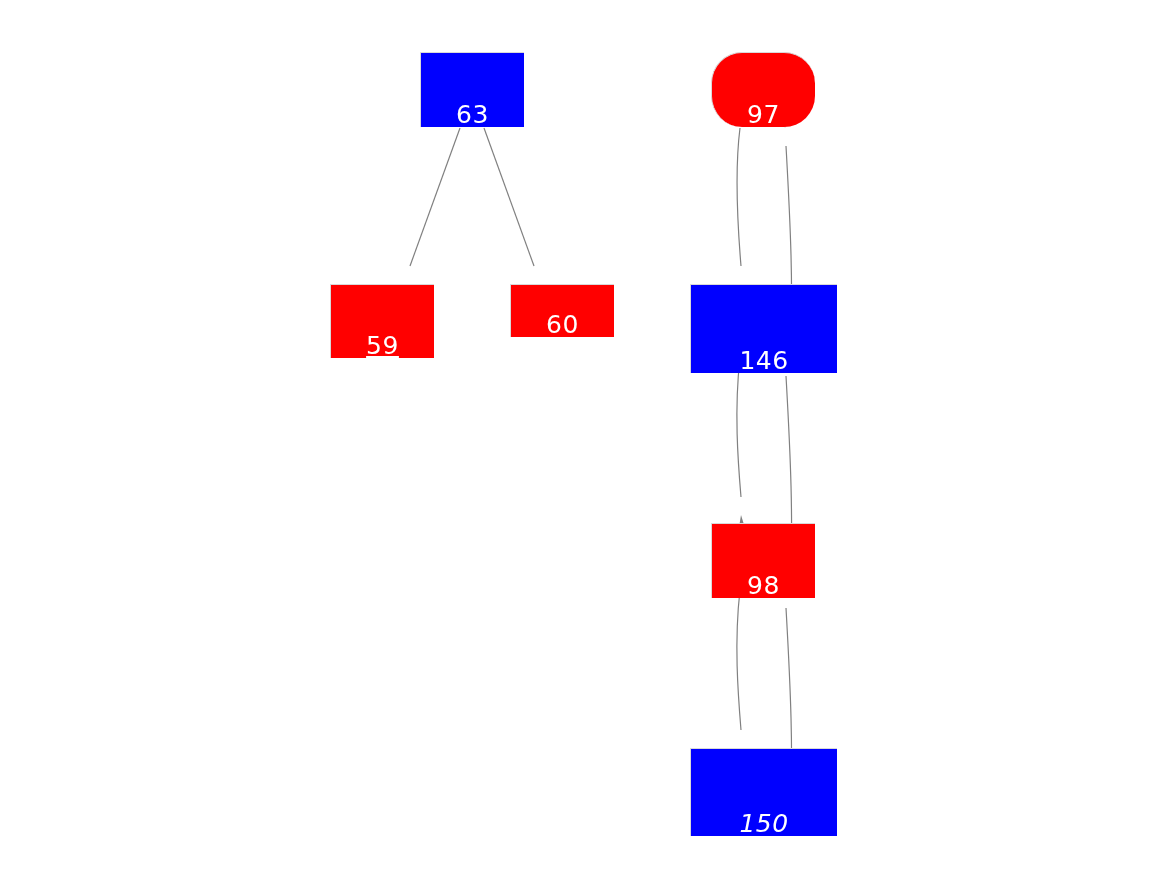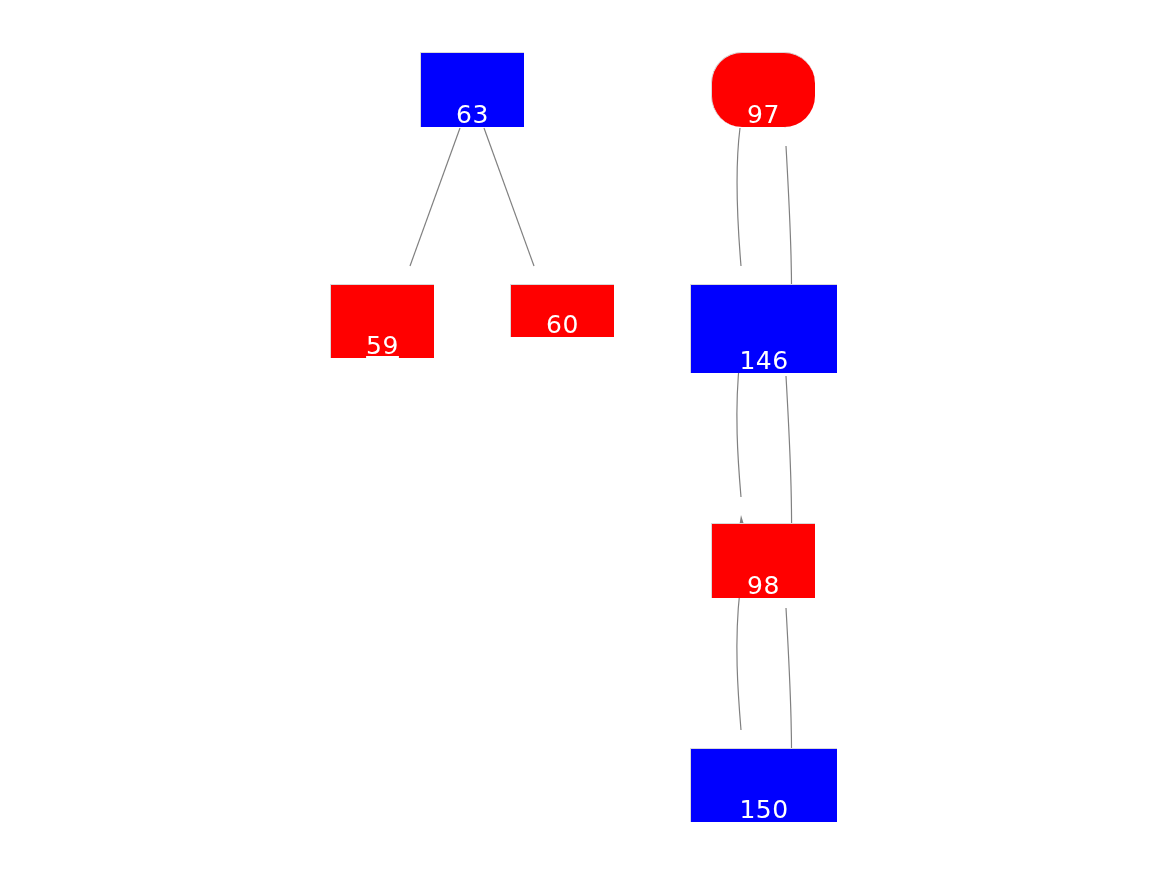--- a/index.html
+++ b/index.html
@@ -91,17 +91,17 @@
       </div>
       <div class="node node-red" style="left: 711px; top: 52px; width: 104px; height: 75px; border-radius: 31px;">
         <span class="node-label">97</span>
       </div>
       <div class="node node-blue" style="left: 690px; top: 284px; width: 147px; height: 89px;">
         <span class="node-label">146</span>
       </div>
       <div class="node node-red" style="left: 711px; top: 515px; width: 104px; height: 75px; margin-top: 8px;">
         <span class="node-label">98</span>
       </div>
-      <div class="node node-blue" style="left: 690px; top: 748px; width: 147px; height: 74px;">
+      <div class="node node-blue" style="left: 690px; top: 748px; width: 147px; height: 88px; font-style: italic;">
         <span class="node-label">150</span>
       </div>
     </div>
 </div>
 
 </body></html>

